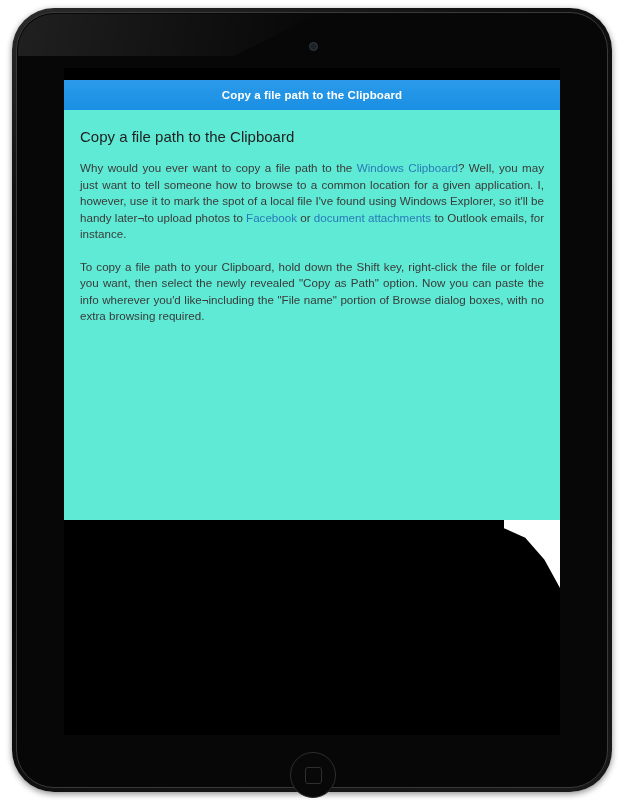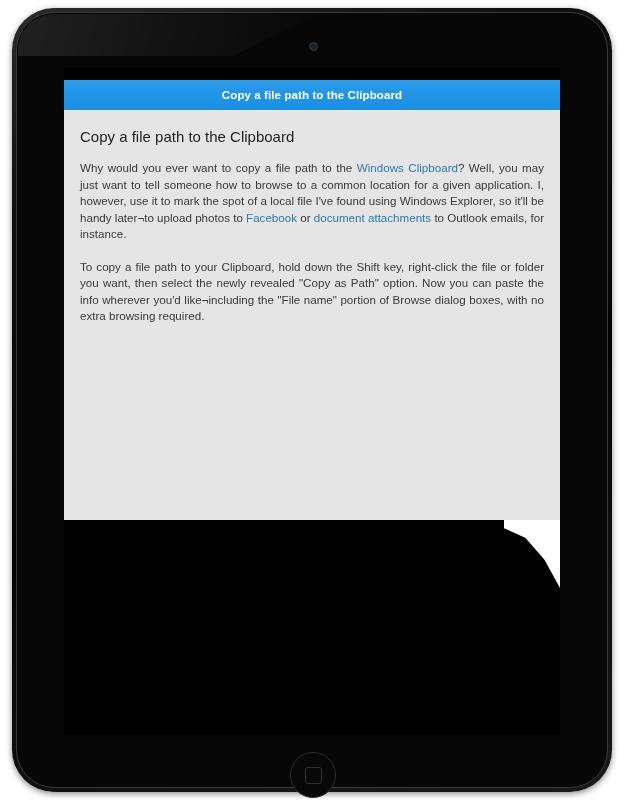--- a/index.html
+++ b/index.html
@@ -89,21 +89,21 @@
     overflow: hidden;
   }
 
   
   #app-page {
     position: absolute;
     left: 0;
     top: 12px;
     width: 496px;
     height: 440px;
-    background: #e5e5e5;
+    background: #5eead4;
   }
 
   #titlebar {
     height: 30px;
     background: #2196e8;
     background: linear-gradient(#2b9ae9, #1a8fe3);
     color: #ffffff;
     display: flex;
     align-items: center;
     justify-content: center;

